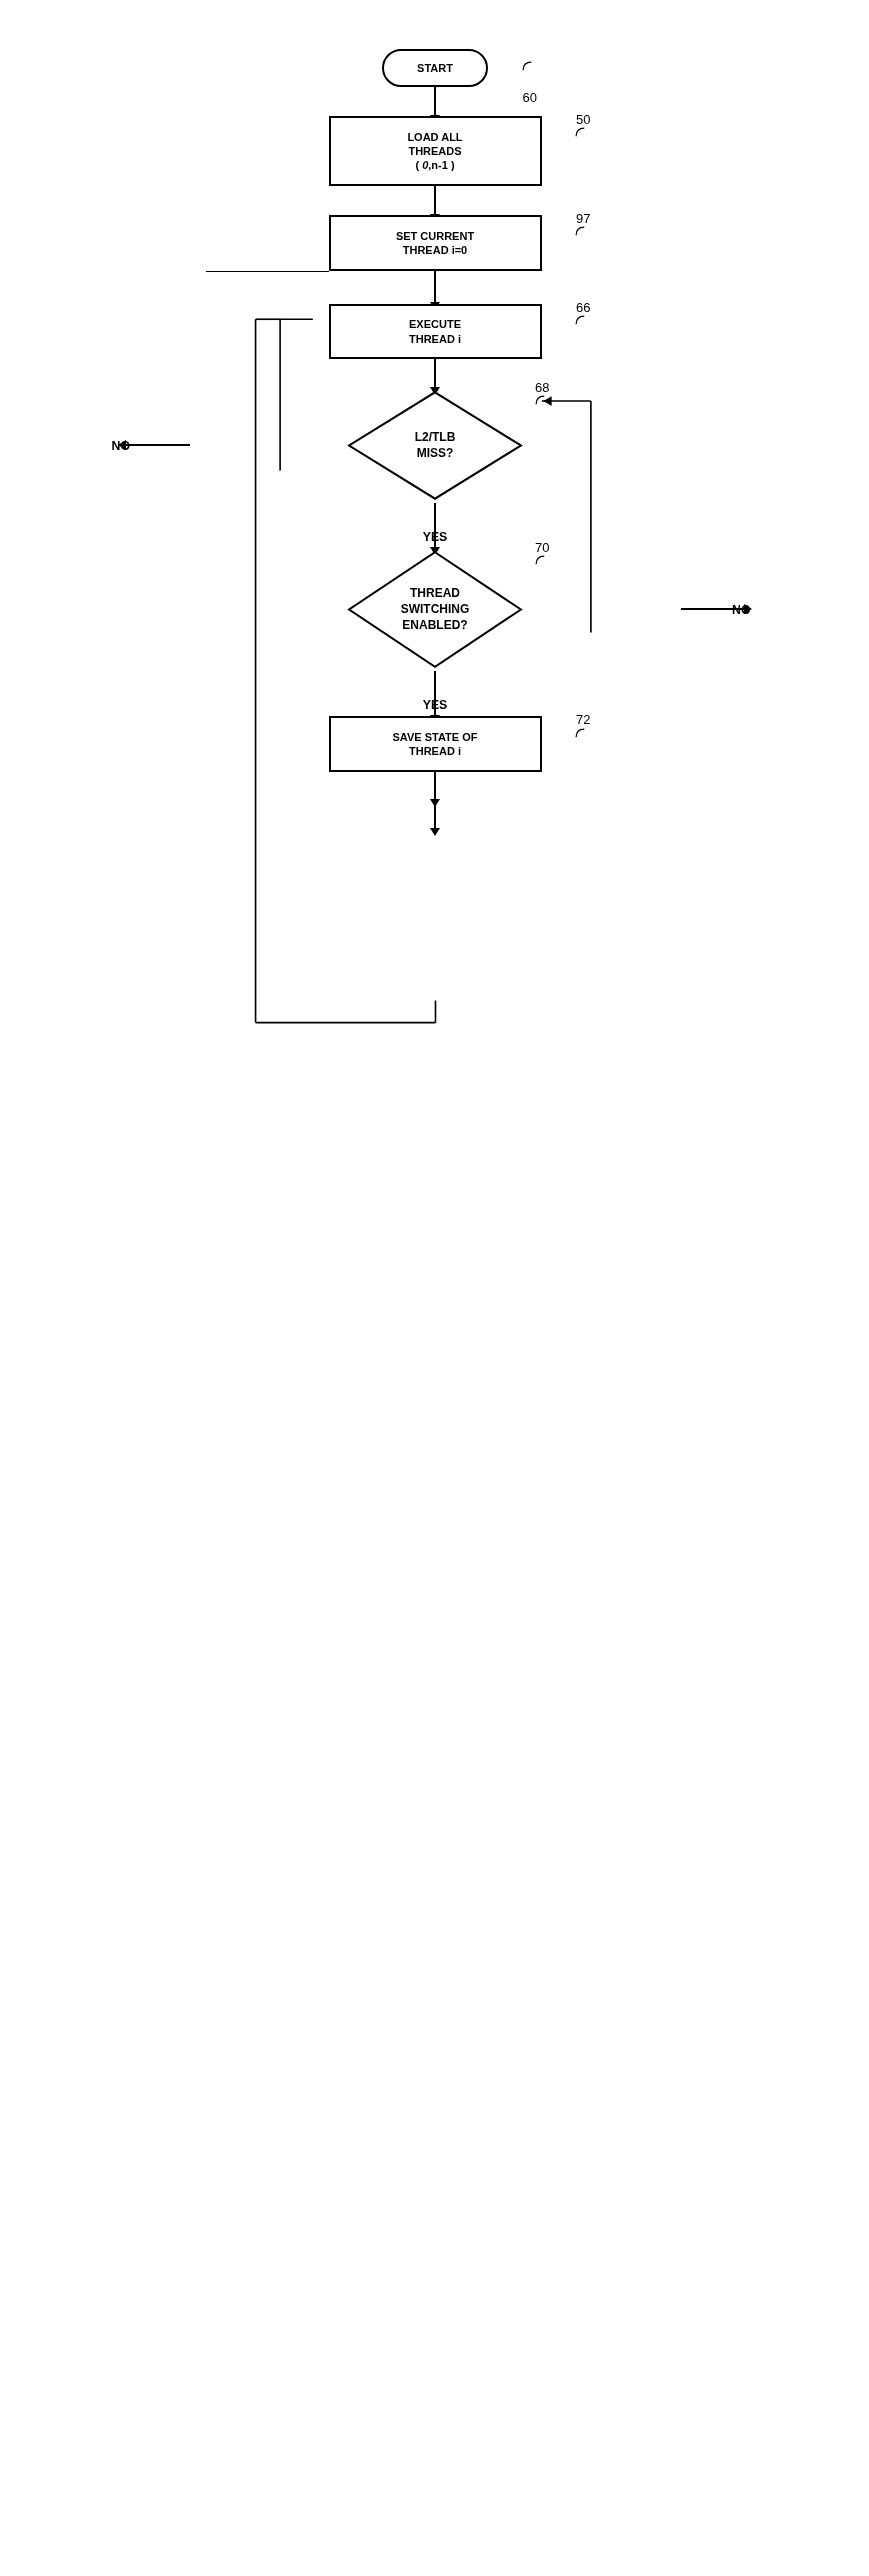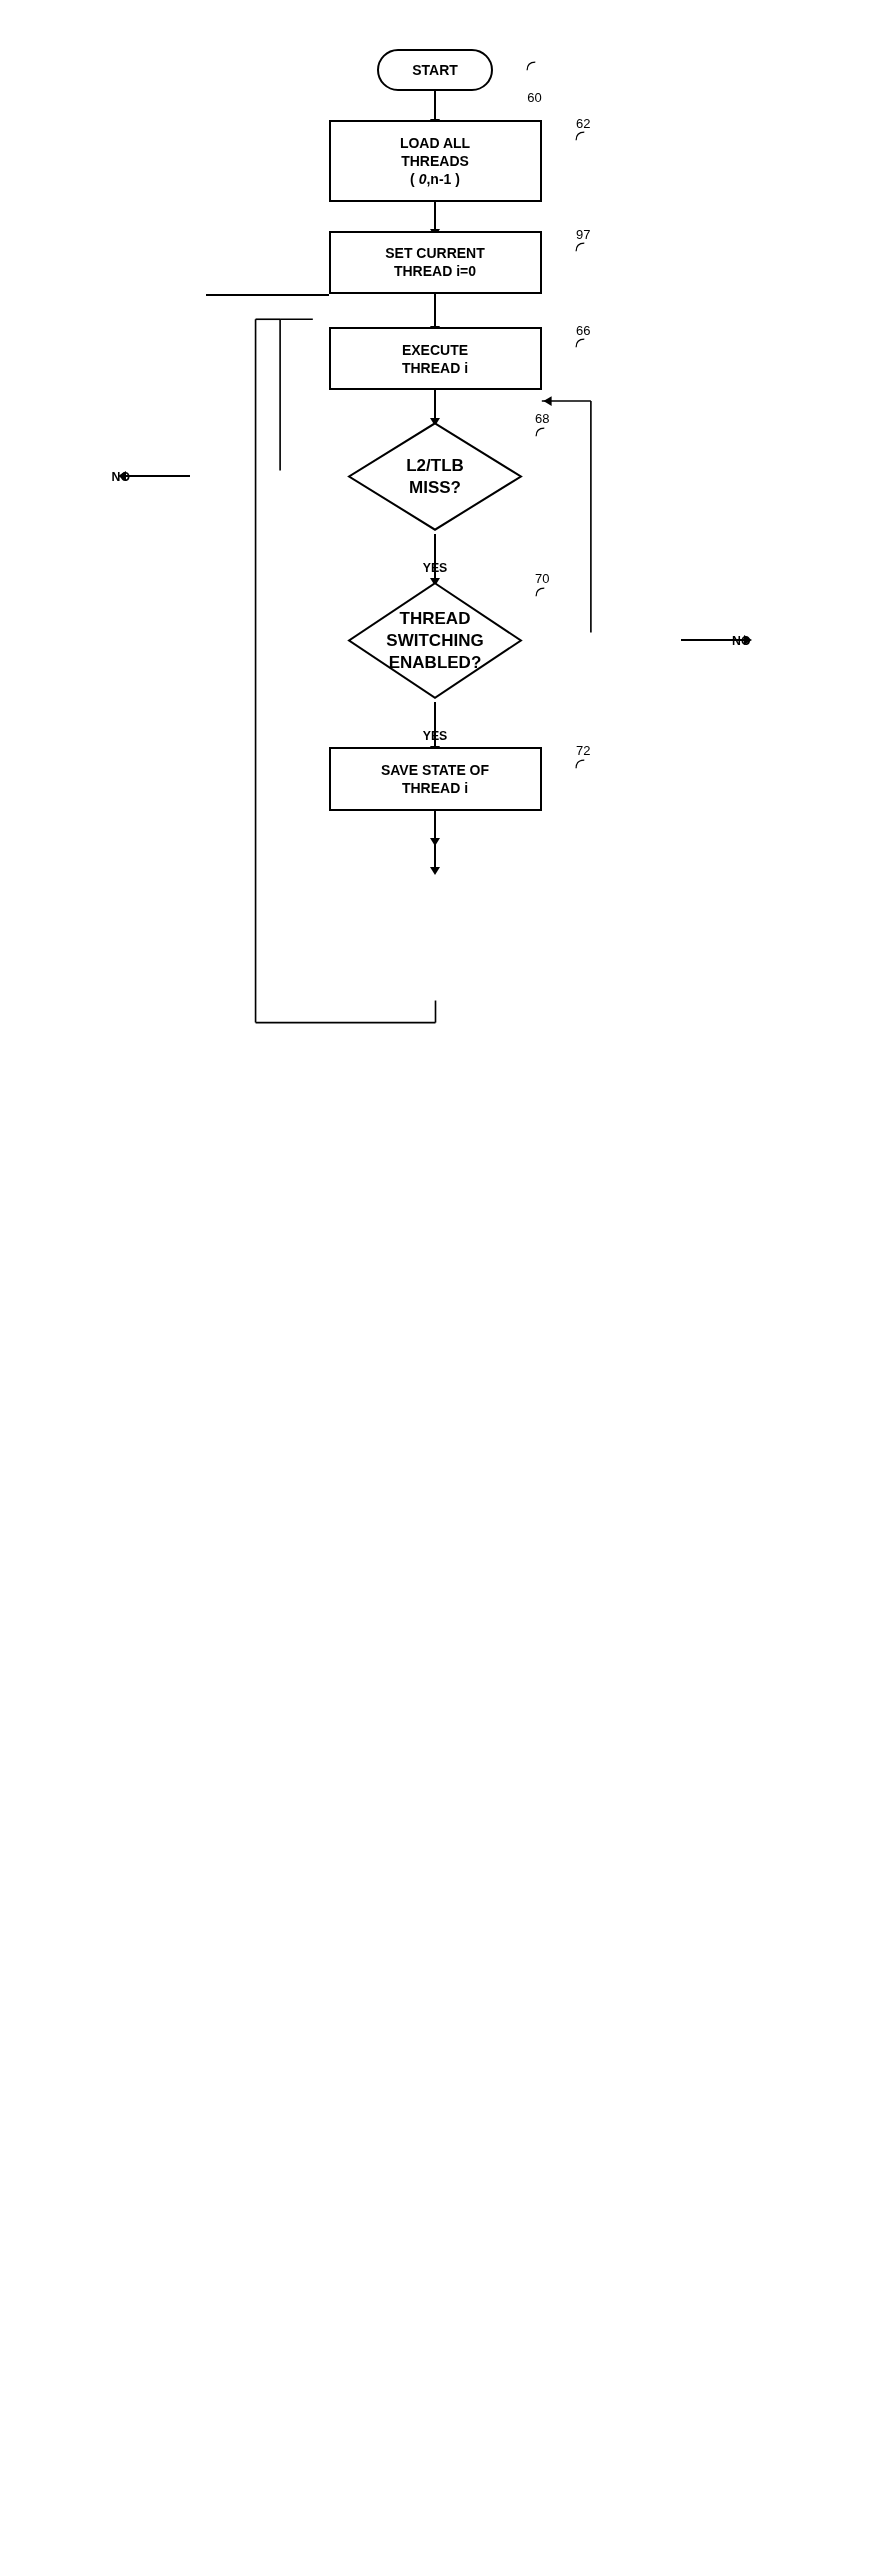--- a/index.html
+++ b/index.html
@@ -15,21 +15,21 @@
     .diagram-container {
       display: flex;
       flex-direction: column;
       align-items: center;
       position: relative;
       width: 491px;
     }
     
     .shape-label {
       font-family: Arial, sans-serif;
-      font-size: 14px;
+      font-size: 11px;
       font-weight: bold;
       text-align: center;
       line-height: 1.3;
     }
     .rounded-rect {
       border: 2px solid #000;
       border-radius: 24.5px;
       padding: 9.8px 33px;
       background: #fff;
       text-align: center;
@@ -38,21 +38,21 @@
       border: 2px solid #000;
       background: #fff;
       text-align: center;
       padding: 11.5px 16.4px;
       width: 213px;
     }
     .diamond-text {
       position: absolute;
       text-align: center;
       font-family: Arial, sans-serif;
-      font-size: 17px;
+      font-size: 12px;
       font-weight: bold;
       line-height: 1.3;
       z-index: 2;
       pointer-events: none;
     }
     
     .arrow-down {
       width: 1.6px;
       background: #000;
       position: relative;
@@ -97,21 +97,21 @@
       <div class="rounded-rect shape-label">
         <span>START</span>
       </div>
     </div>
   </div>
 
   <div class="arrow-down" style="height:29px;"></div>
 
   <div class="flow-item">
     <div style="position:relative; display:inline-block;">
-      <span class="ref-num" style="right:-49px; top:-4.1px;">62</span>
+      <span class="ref-num" style="right:-49px; top:-4.1px;">50</span>
       <svg width="16.4" height="16.4" style="position:absolute; right:-47px; top:8.2px;" viewBox="0 0 20 20">
         <path d="M 15 5 Q 5 5 5 15" stroke="#000" stroke-width="1.5" fill="none"></path>
       </svg>
       <div class="rect shape-label">
         LOAD ALL<br>THREADS<br>( <em>0</em>,n-1 )
       </div>
     </div>
   </div>
 
   <div class="arrow-down" style="height:29px;"></div>

